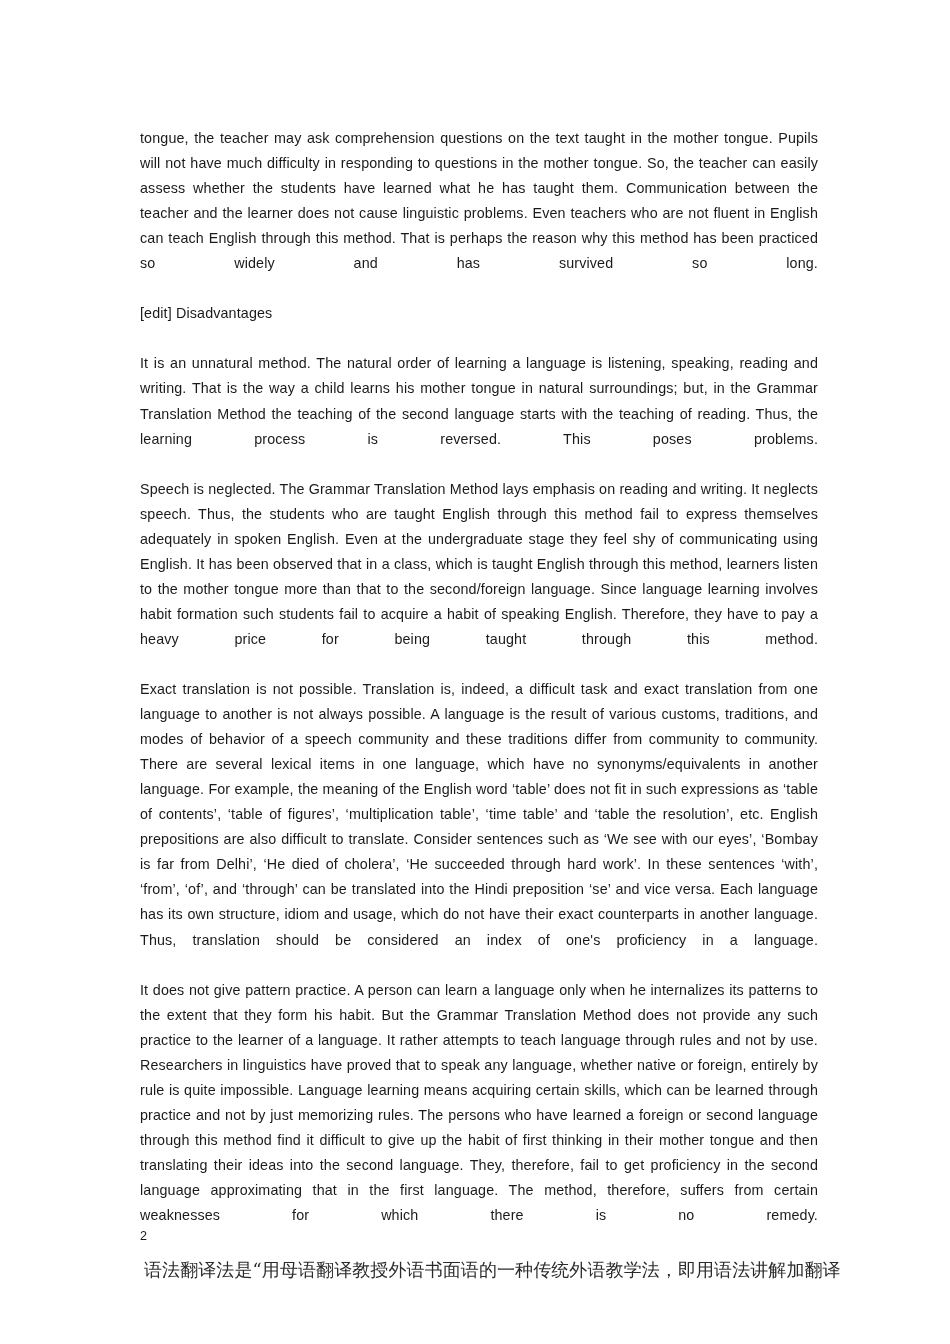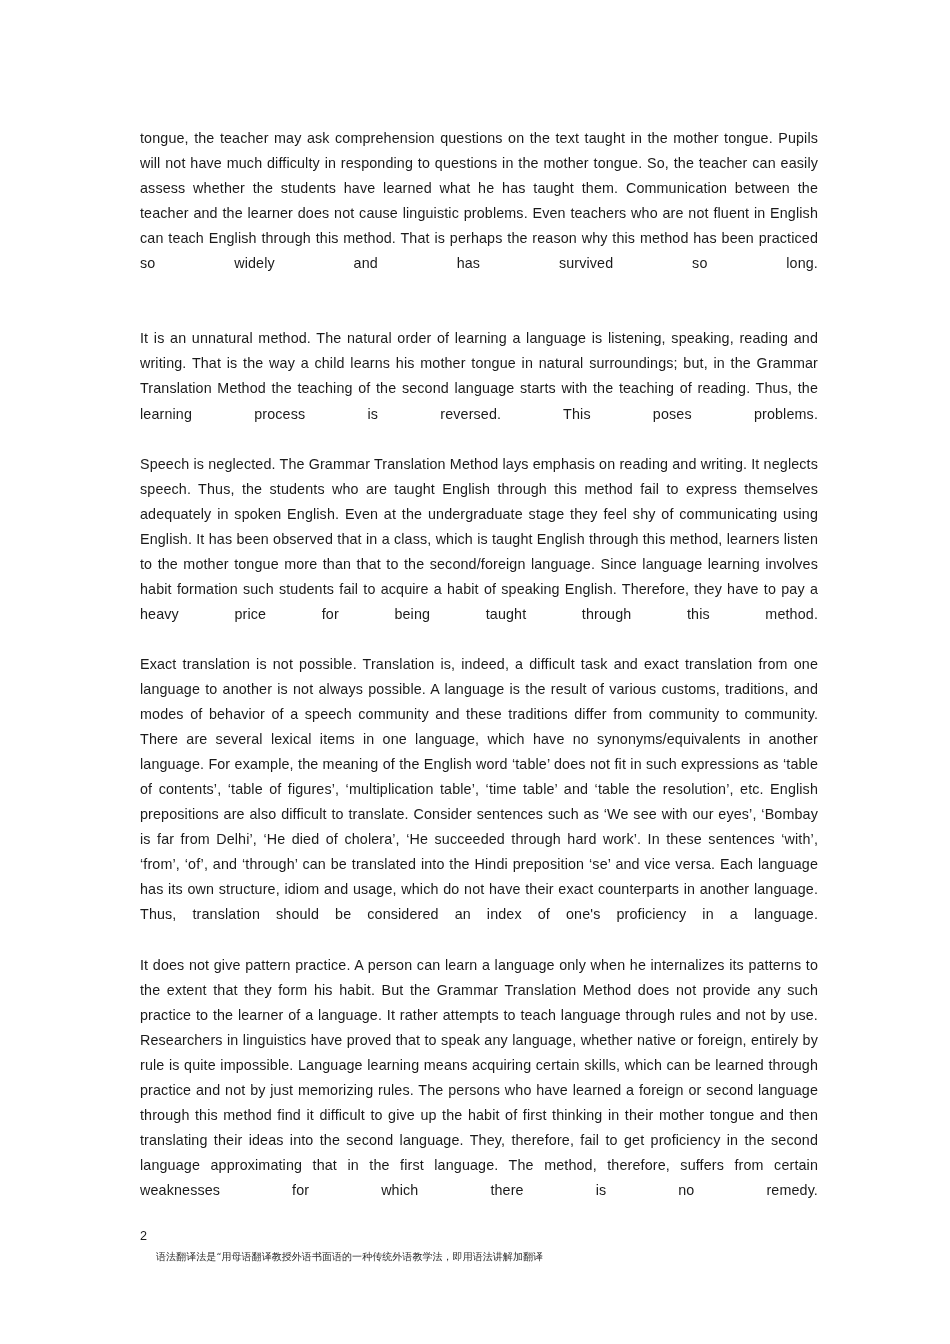--- a/index.html
+++ b/index.html
@@ -44,23 +44,23 @@
   .para.no-justify {
     text-align: left;
   }
   .para.no-justify::after {
     content: none;
   }
   .spacer-line {
     height: 25.05px;
   }
   .cjk {
-    margin: 16px;
+    margin: 4px;
     font-family: "DejaVu Serif", "Liberation Serif", serif;
-    font-size: 10px;
+    font-size: 18px;
     line-height: 25.05px;
     color: #2b2b2b;
     text-align: justify;
     white-space: nowrap;
     letter-spacing: 0.005em;
   }
   .page-number {
     position: absolute;
     left: 140px;
     top: 1228px;
@@ -71,20 +71,21 @@
 </style>
 </head>
 <body>
 
 <div class="page">
 
   <div class="text-column">
 
     <p class="para">tongue, the teacher may ask comprehension questions on the text taught in the mother tongue. Pupils will not have much difficulty in responding to questions in the mother tongue. So, the teacher can easily assess whether the students have learned what he has taught them. Communication between the teacher and the learner does not cause linguistic problems. Even teachers who are not fluent in English can teach English through this method. That is perhaps the reason why this method has been practiced so widely and has survived so long.</p>
 
+    <p class="para no-justify">[edit] Disadvantages</p>
 
 
     <div class="spacer-line"></div>
 
     <p class="para">It is an unnatural method. The natural order of learning a language is listening, speaking, reading and writing. That is the way a child learns his mother tongue in natural surroundings; but, in the Grammar Translation Method the teaching of the second language starts with the teaching of reading. Thus, the learning process is reversed. This poses problems.</p>
 
     <p class="para">Speech is neglected. The Grammar Translation Method lays emphasis on reading and writing. It neglects speech. Thus, the students who are taught English through this method fail to express themselves adequately in spoken English. Even at the undergraduate stage they feel shy of communicating using English. It has been observed that in a class, which is taught English through this method, learners listen to the mother tongue more than that to the second/foreign language. Since language learning involves habit formation such students fail to acquire a habit of speaking English. Therefore, they have to pay a heavy price for being taught through this method.</p>
 
     <p class="para">Exact translation is not possible. Translation is, indeed, a difficult task and exact translation from one language to another is not always possible. A language is the result of various customs, traditions, and modes of behavior of a speech community and these traditions differ from community to community. There are several lexical items in one language, which have no synonyms/equivalents in another language. For example, the meaning of the English word ‘table’ does not fit in such expressions as ‘table of contents’, ‘table of figures’, ‘multiplication table’, ‘time table’ and ‘table the resolution’, etc. English prepositions are also difficult to translate. Consider sentences such as ‘We see with our eyes’, ‘Bombay is far from Delhi’, ‘He died of cholera’, ‘He succeeded through hard work’. In these sentences ‘with’, ‘from’, ‘of’, and ‘through’ can be translated into the Hindi preposition ‘se’ and vice versa. Each language has its own structure, idiom and usage, which do not have their exact counterparts in another language. Thus, translation should be considered an index of one's proficiency in a language.</p>
 

